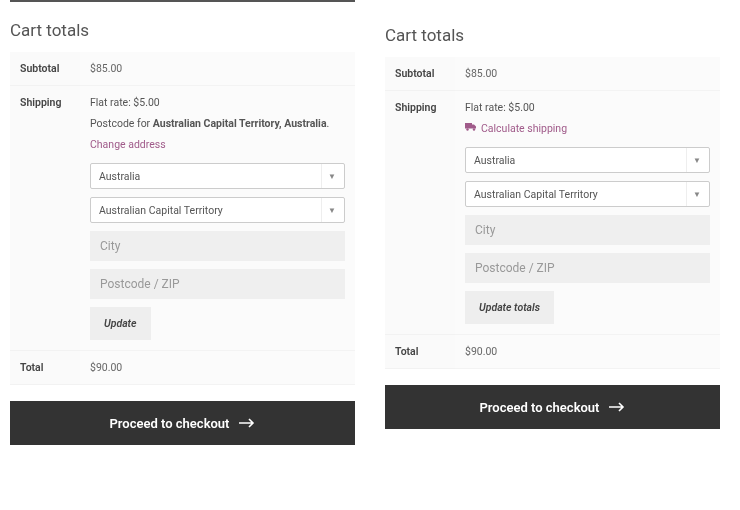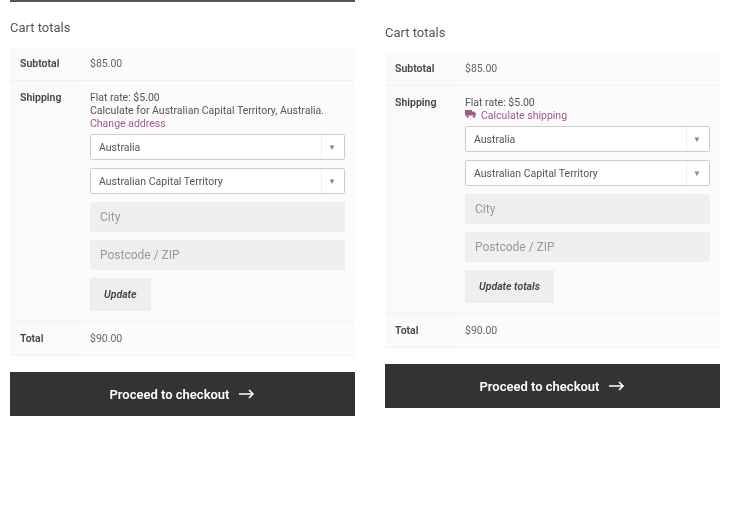--- a/index.html
+++ b/index.html
@@ -21,21 +21,21 @@
   }
   .panel.left { max-width: 345px; }
   .panel.right { max-width: 335px; margin-top: 25px; }
   .hr-top {
     height: 2px;
     background: #555;
     width: 100%;
     margin-bottom: 18px;
   }
   h2.title {
-    font-size: 13px;
+    font-size: 17px;
     font-weight: 400;
     color: #555;
     margin-bottom: 12px;
   }
   table.totals {
     width: 100%;
     border-collapse: collapse;
     background: #14b8a6;
   }
   table.totals th {
@@ -49,24 +49,24 @@
     background: #fafafa;
   }
   table.totals td {
     padding: 10px 10px;
     vertical-align: top;
     color: #666;
     font-size: 10.5px;
     background: #fbfbfb;
   }
   table.totals tr { border-bottom: 1px solid rgba(0,0,0,0.03); }
-  .shipping-block { display: flex; flex-direction: column; }
+  .shipping-block { display: flex; flex-direction: column; gap: 8px; }
   .flat-rate { color: #555; }
   .estimate { color: #555; font-size: 10.5px; }
-  .estimate b { font-weight: 400; }
+  .estimate b { font-weight: 700; }
   .link {
     color: #a05b8a;
     cursor: pointer;
     font-size: 10.5px;
     display: inline-flex;
     align-items: center;
     gap: 4px;
   }
   .calc-form {
     display: flex;
@@ -151,21 +151,21 @@
         <tr>
       <th>Subtotal</th>
       <td>$85.00</td>
     </tr>
     <tr>
       <th>Shipping</th>
       <td>
         <div class="shipping-block">
           <div class="flat-rate">Flat rate: $5.00</div>
           <div class="estimate">
-            <span>Calculate for </span><b>Australian Capital Territory, Australia</b><span>.</span>
+            <span>Postcode for </span><b>Australian Capital Territory, Australia</b><span>.</span>
           </div>
           <span class="link">
             <span>Change address</span>
           </span>
           <div class="calc-form">
             <div class="select">
               <span>Australia</span>
               <span class="arrow">▼</span>
             </div>
             <div class="select">

